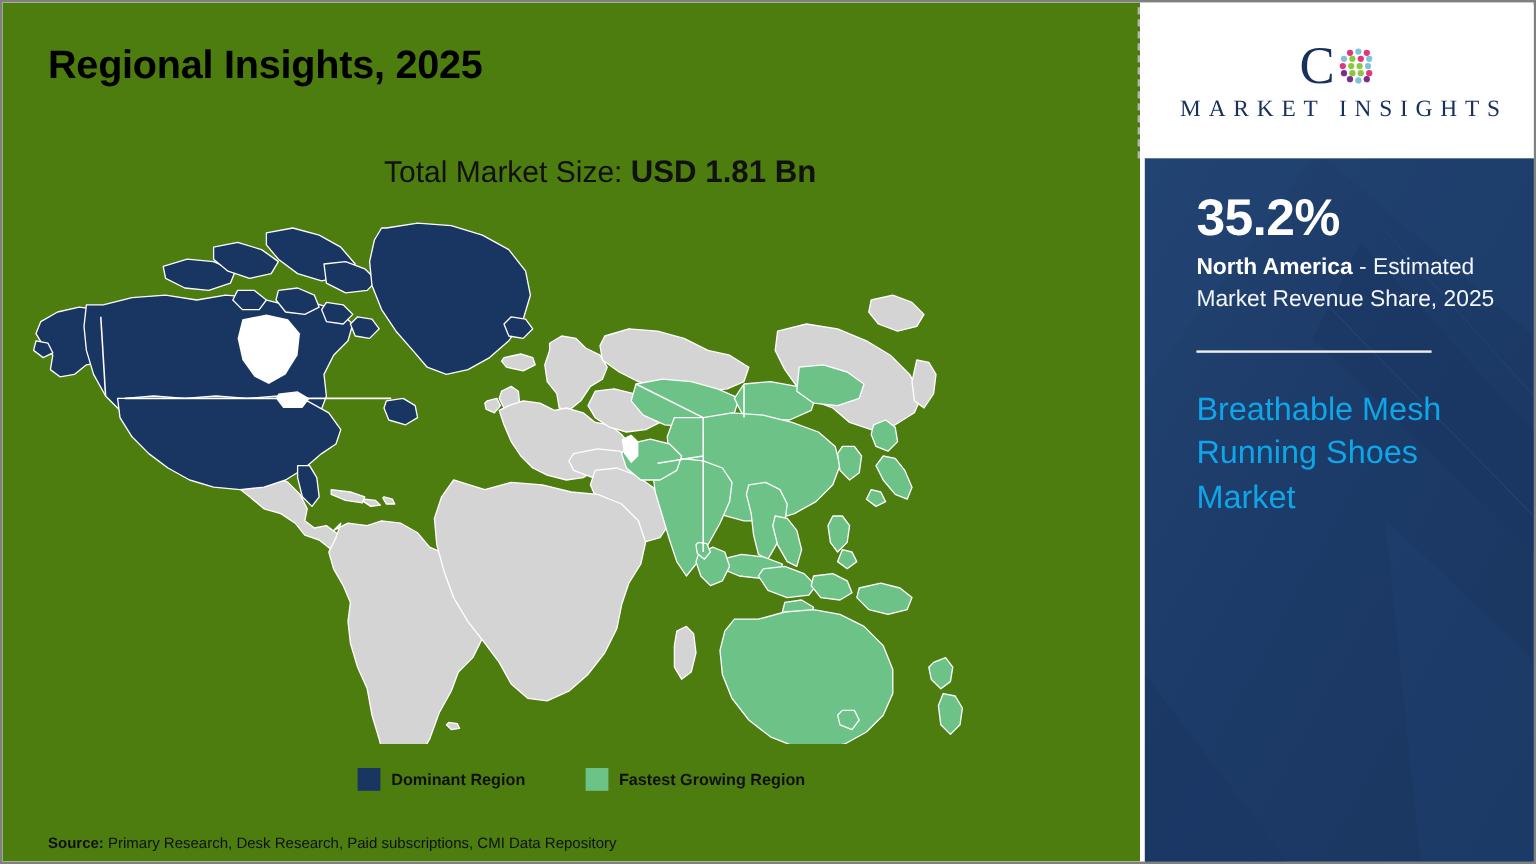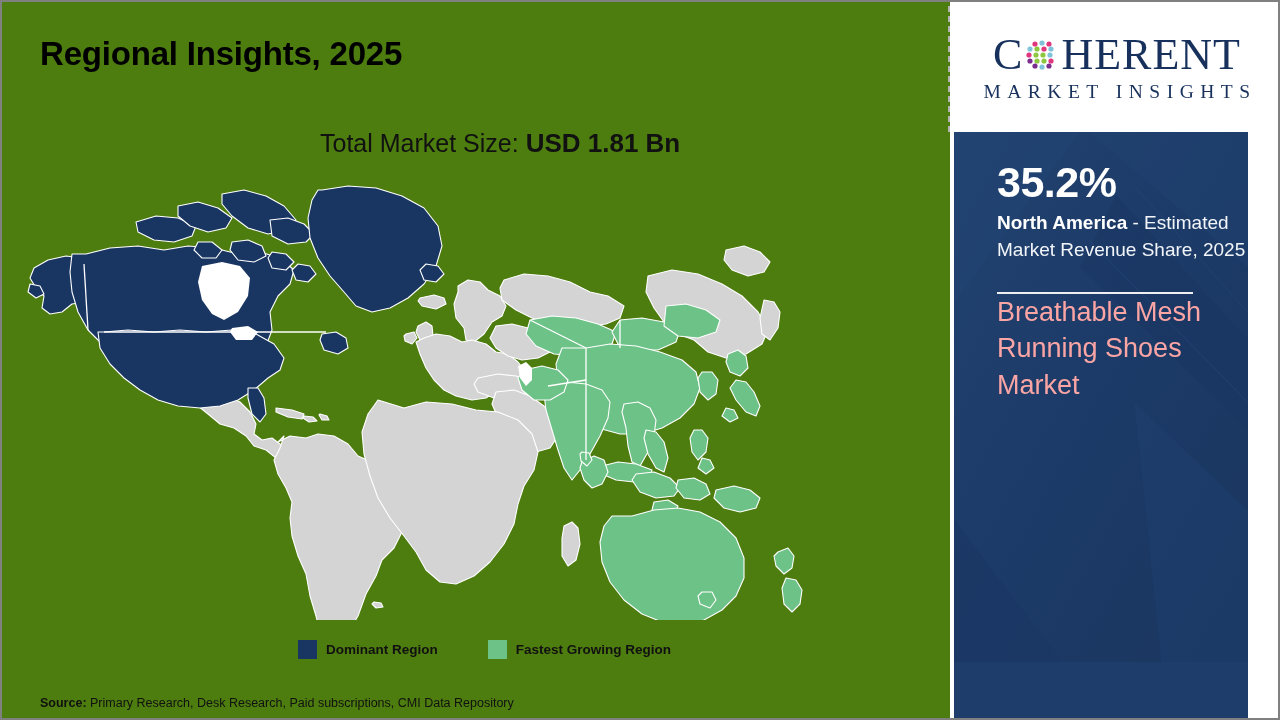--- a/index.html
+++ b/index.html
@@ -83,21 +83,21 @@
   #logo-globe { display: block; margin: 0 1px; }
   #logo-row2 {
     color: #17315c; font-family: "Liberation Serif", serif;
     font-size: 19.5px; letter-spacing: 6.5px; margin-top: 4px;
     padding-left: 6px;
   }
 
   
   #right-panel {
     position: absolute; left: 952px; top: 130px;
-    width: 294px; height: 588px;
+    width: 326px; height: 588px;
     background: #1e3d6b;
     overflow: hidden;
   }
   #panel-texture { position: absolute; inset: 0; opacity: 1; }
 
   #panel-inner {
     position: absolute; left: 43px; top: 28px;
     width: 262px;
   }
   #stat-value {
@@ -107,21 +107,22 @@
   #stat-caption {
     font-size: 19px; color: #f2f5f9; line-height: 1.45;
     margin-top: 3px;
   }
   #stat-caption .region { font-weight: bold; color: #ffffff; }
   #stat-rule {
     width: 196px; height: 2px; background: #ffffff;
     margin-top: 28px; opacity: 0.92;
   }
   #market-name {
-    font-size: 27px; color: #fca5a5; line-height: 1.36;
+    margin-top: 29px;
+    font-size: 27px; color: #0ea5e9; line-height: 1.36;
     font-weight: normal;
   }
 </style>
 </head>
 <body>
 
 <div id="root">
 
   <div id="left-pane">
 
@@ -302,21 +303,20 @@
           <circle cx="26" cy="18" r="2.6" fill="#7ec3d9"></circle>
           <circle cx="6" cy="24" r="2.6" fill="#7b2d8e"></circle>
           <circle cx="13" cy="24" r="2.6" fill="#8dc63f"></circle>
           <circle cx="20" cy="24" r="2.6" fill="#8dc63f"></circle>
           <circle cx="27" cy="24" r="2.6" fill="#e0367e"></circle>
           <circle cx="11" cy="29" r="2.6" fill="#7b2d8e"></circle>
           <circle cx="18" cy="30" r="2.6" fill="#7ec3d9"></circle>
           <circle cx="25" cy="29" r="2.6" fill="#7b2d8e"></circle>
         </g>
       </svg>
-      <span>HERENT</span>
     </div>
     <div id="logo-row2">MARKET INSIGHTS</div>
   </div>
 
   <div id="right-panel">
     <svg id="panel-texture" viewBox="0 0 326 588" preserveAspectRatio="none">
       <defs>
         <linearGradient id="pg" x1="0" y1="0" x2="1" y2="1">
           <stop offset="0%" stop-color="#21426f"></stop>
           <stop offset="45%" stop-color="#1d3b68"></stop>

